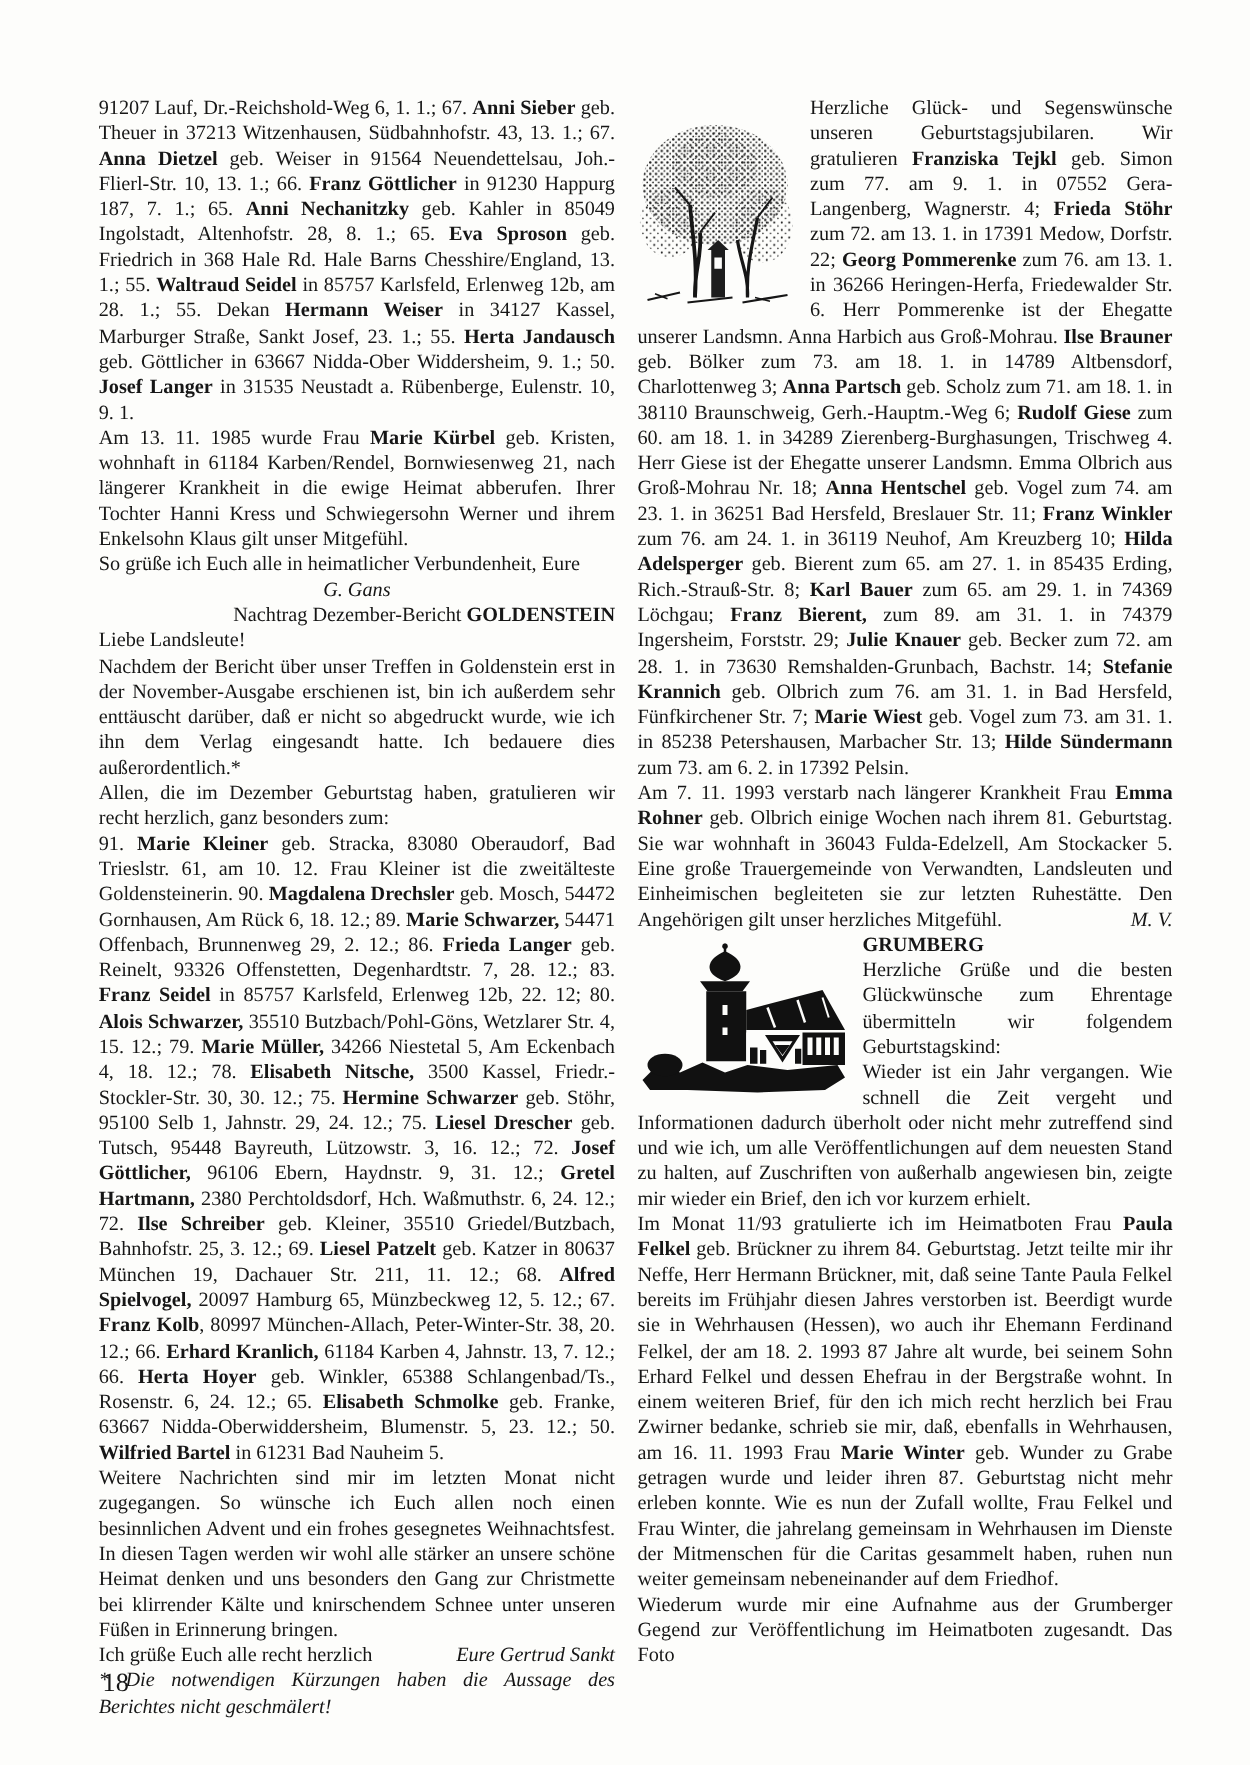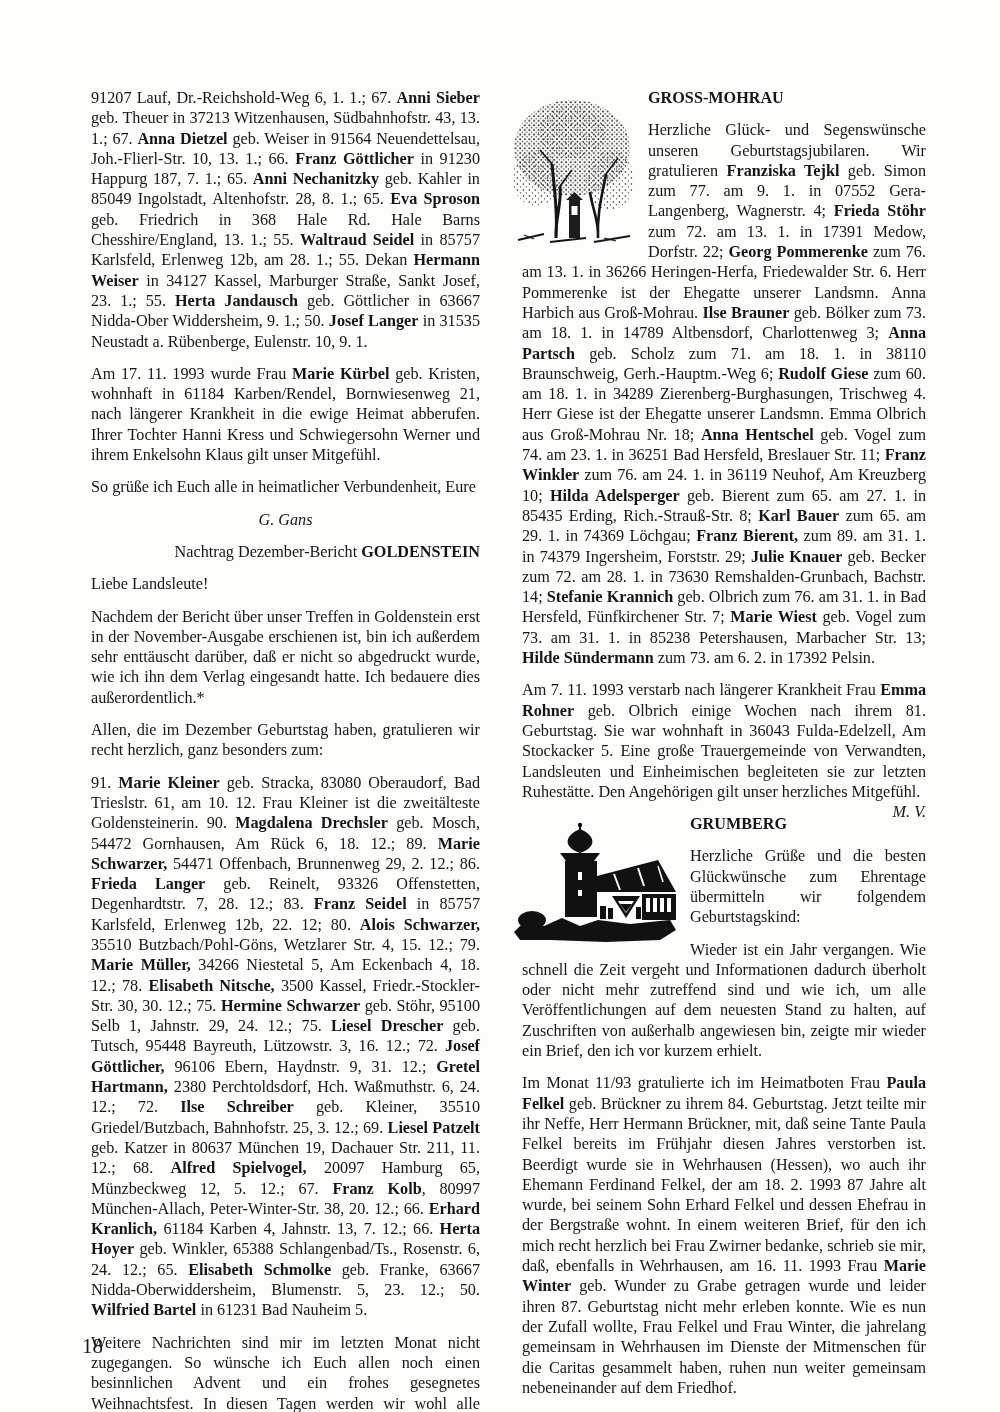--- a/index.html
+++ b/index.html
@@ -9,21 +9,21 @@
     background:#fdfdfb;color:#161616;
     font-family:"Liberation Serif","DejaVu Serif",serif;
   }
   .col{
     position:absolute;top:76px;
     font-size:16.2px;line-height:20.3px;
     text-align:justify;
   }
   #left-col{left:79px;width:413px;}
   #right-col{left:510px;width:428px;}
-  .col p{margin:12px;padding:0;}
+  .col p{margin:0;padding:0;}
   .b{font-weight:bold;}
   .i{font-style:italic;}
   .heading-center{text-align:right;}
   .heading-left{text-align:left;}
   .sig-right{text-align:center;font-style:italic;}
   .footnote{font-style:italic;}
   .gap-small{margin-top:6px;}
   .gap-medium{margin-top:12px;}
   .gap-large{margin-top:22px;}
   .gap-xlarge{margin-top:28px;}
@@ -35,21 +35,21 @@
   #page-number{
     position:absolute;left:82px;top:1334px;
     font-size:21px;
   }
 </style>
 </head>
 <body>
 
 <div id="left-col" class="col">
     <p class=""><span>91207 Lauf, Dr.-Reichshold-Weg 6, 1. 1.; 67. </span><span class="b">Anni Sieber</span><span> geb. Theuer in 37213 Witzenhausen, Südbahnhofstr. 43, 13. 1.; 67. </span><span class="b">Anna Dietzel</span><span> geb. Weiser in 91564 Neuendettelsau, Joh.-Flierl-Str. 10, 13. 1.; 66. </span><span class="b">Franz Göttlicher</span><span> in 91230 Happurg 187, 7. 1.; 65. </span><span class="b">Anni Nechanitzky</span><span> geb. Kahler in 85049 Ingolstadt, Altenhofstr. 28, 8. 1.; 65. </span><span class="b">Eva Sproson</span><span> geb. Friedrich in 368 Hale Rd. Hale Barns Chesshire/England, 13. 1.;  55. </span><span class="b">Waltraud Seidel</span><span> in 85757 Karlsfeld, Erlenweg 12b, am 28. 1.; 55. Dekan </span><span class="b">Hermann Weiser</span><span> in 34127 Kassel, Marburger Straße, Sankt Josef, 23. 1.; 55. </span><span class="b">Herta Jandausch</span><span> geb. Göttlicher in 63667 Nidda-Ober Widdersheim, 9. 1.; 50. </span><span class="b">Josef Langer</span><span> in 31535 Neustadt a. Rübenberge, Eulenstr. 10, 9. 1.</span></p>
-    <p class=" gap-large"><span>Am 17. 11. 1993 wurde Frau </span><span class="b">Marie Kürbel</span><span> geb. Kristen, wohnhaft in 61184 Karben/Rendel, Bornwiesenweg 21, nach längerer Krankheit  in die ewige Heimat abberufen. Ihrer Tochter Hanni Kress und Schwiegersohn Werner und ihrem Enkelsohn Klaus gilt unser Mitgefühl.</span></p>
+    <p class=" gap-large"><span>Am 13. 11. 1985 wurde Frau </span><span class="b">Marie Kürbel</span><span> geb. Kristen, wohnhaft in 61184 Karben/Rendel, Bornwiesenweg 21, nach längerer Krankheit  in die ewige Heimat abberufen. Ihrer Tochter Hanni Kress und Schwiegersohn Werner und ihrem Enkelsohn Klaus gilt unser Mitgefühl.</span></p>
     <p class=""><span>So grüße ich Euch alle in heimatlicher Verbundenheit, Eure</span></p>
     <p class="sig-right"><span class="i">G. Gans</span></p>
     <p class="heading-center gap-small"><span>Nachtrag Dezember-Bericht </span><span class="b">GOLDENSTEIN</span></p>
     <p class=""><span>Liebe Landsleute!</span></p>
     <p class=""><span>Nachdem der Bericht über unser Treffen in Goldenstein erst in der November-Ausgabe erschienen ist, bin ich außerdem sehr enttäuscht darüber, daß er nicht so abgedruckt wurde, wie ich ihn dem Verlag eingesandt hatte. Ich bedauere dies außerordentlich.*</span></p>
     <p class=""><span>Allen, die im Dezember Geburtstag haben, gratulieren wir recht herzlich, ganz besonders zum:</span></p>
     <p class=""><span>91. </span><span class="b">Marie Kleiner</span><span> geb. Stracka, 83080 Oberaudorf, Bad Trieslstr. 61, am 10. 12. Frau Kleiner ist die zweitälteste Goldensteinerin. 90. </span><span class="b">Magdalena Drechsler</span><span> geb. Mosch, 54472 Gornhausen, Am Rück 6, 18. 12.; 89. </span><span class="b">Marie Schwarzer,</span><span> 54471 Offenbach, Brunnenweg 29, 2. 12.; 86. </span><span class="b">Frieda Langer</span><span> geb. Reinelt, 93326 Offenstetten, Degenhardtstr. 7, 28. 12.; 83. </span><span class="b">Franz Seidel</span><span> in 85757 Karlsfeld, Erlenweg 12b, 22. 12; 80. </span><span class="b">Alois Schwarzer,</span><span> 35510 Butzbach/Pohl-Göns, Wetzlarer Str. 4, 15. 12.; 79. </span><span class="b">Marie Müller,</span><span> 34266 Niestetal 5, Am Eckenbach 4, 18. 12.; 78. </span><span class="b">Elisabeth Nitsche,</span><span> 3500 Kassel, Friedr.-Stockler-Str. 30, 30. 12.; 75. </span><span class="b">Hermine Schwarzer</span><span> geb. Stöhr, 95100 Selb 1, Jahnstr. 29, 24. 12.; 75. </span><span class="b">Liesel Drescher</span><span> geb. Tutsch, 95448 Bayreuth, Lützowstr. 3, 16. 12.; 72. </span><span class="b">Josef Göttlicher,</span><span> 96106 Ebern, Haydnstr. 9, 31. 12.; </span><span class="b">Gretel Hartmann,</span><span> 2380 Perchtoldsdorf, Hch. Waßmuthstr. 6, 24. 12.; 72. </span><span class="b">Ilse Schreiber</span><span> geb. Kleiner, 35510 Griedel/Butzbach, Bahnhofstr. 25, 3. 12.; 69. </span><span class="b">Liesel Patzelt</span><span> geb. Katzer in 80637 München 19, Dachauer Str. 211, 11. 12.; 68. </span><span class="b">Alfred Spielvogel,</span><span> 20097 Hamburg 65, Münzbeckweg 12, 5. 12.; 67. </span><span class="b">Franz Kolb</span><span>, 80997 München-Allach, Peter-Winter-Str. 38, 20. 12.; 66. </span><span class="b">Erhard Kranlich,</span><span> 61184 Karben 4, Jahnstr. 13, 7. 12.; 66. </span><span class="b">Herta Hoyer</span><span> geb. Winkler, 65388 Schlangenbad/Ts., Rosenstr. 6, 24. 12.; 65. </span><span class="b">Elisabeth Schmolke</span><span> geb. Franke, 63667 Nidda-Oberwiddersheim, Blumenstr. 5, 23. 12.; 50. </span><span class="b">Wilfried Bartel</span><span> in 61231 Bad Nauheim 5.</span></p>
     <p class=""><span>Weitere Nachrichten sind mir im letzten Monat nicht zugegangen. So wünsche ich Euch allen noch einen besinnlichen Advent und ein frohes gesegnetes Weihnachtsfest. In diesen Tagen werden wir wohl alle stärker an unsere schöne Heimat denken und uns besonders den Gang zur Christmette bei klirrender Kälte und knirschendem Schnee unter unseren Füßen in Erinnerung bringen.</span></p>
     <p class=""><span>Ich grüße Euch alle recht herzlich</span><span class="sig">Eure Gertrud Sankt</span></p>
     <p class="footnote gap-xlarge"><span>*  Die notwendigen Kürzungen haben die Aussage des Berichtes nicht geschmälert!</span></p>
@@ -74,21 +74,20 @@
         <path d="M46,146 C48,118 44,96 42,72 M46,146 C45,126 52,112 50,94" stroke="#161616" stroke-width="3" fill="none"></path>
         <path d="M88,146 C87,120 92,104 96,82 M88,146 C89,128 82,116 80,100" stroke="#161616" stroke-width="2.6" fill="none"></path>
         <path d="M42,72 L30,58 M50,94 L62,78 M96,82 L108,66" stroke="#161616" stroke-width="1.6"></path>
         <rect x="59" y="108" width="11" height="38" fill="#1d1d1d"></rect>
         <rect x="61.5" y="114" width="6" height="9" fill="#fdfdfb"></rect>
         <polygon points="56,108 73,108 64.5,100" fill="#1d1d1d"></polygon>
         <path d="M8,148 L34,142 M40,150 L76,146 M84,150 L120,144" stroke="#161616" stroke-width="1.8"></path>
         <path d="M14,143 L24,147 M94,146 L106,149" stroke="#161616" stroke-width="1.2"></path>
       </svg>
     </div>
-    <p class="heading-left"><span class="b">GROSS-MOHRAU</span></p>
     <p class=""><span>Herzliche Glück- und Segenswünsche unseren Geburtstagsjubilaren. Wir gratulieren </span><span class="b">Franziska Tejkl</span><span> geb. Simon zum 77. am 9. 1. in 07552 Gera-Langenberg, Wagnerstr. 4;  </span><span class="b">Frieda Stöhr</span><span> zum 72. am 13. 1. in 17391 Medow, Dorfstr. 22;  </span><span class="b">Georg Pommerenke</span><span> zum 76. am 13. 1. in 36266 Heringen-Herfa, Friedewalder Str. 6. Herr Pommerenke ist der Ehegatte unserer Landsmn. Anna Harbich aus Groß-Mohrau. </span><span class="b">Ilse Brauner</span><span> geb. Bölker zum 73. am 18. 1. in 14789 Altbensdorf, Charlottenweg 3; </span><span class="b">Anna Partsch</span><span> geb. Scholz zum 71. am 18. 1. in 38110 Braunschweig, Gerh.-Hauptm.-Weg 6; </span><span class="b">Rudolf Giese</span><span> zum 60. am 18. 1. in 34289 Zierenberg-Burghasungen, Trischweg 4. Herr Giese ist der Ehegatte unserer Landsmn. Emma Olbrich aus Groß-Mohrau Nr. 18; </span><span class="b">Anna Hentschel</span><span> geb. Vogel zum 74. am 23. 1. in 36251 Bad Hersfeld, Breslauer Str. 11; </span><span class="b">Franz Winkler</span><span> zum 76. am 24. 1. in 36119 Neuhof, Am Kreuzberg 10; </span><span class="b">Hilda Adelsperger</span><span> geb. Bierent zum 65. am 27. 1. in 85435 Erding, Rich.-Strauß-Str. 8; </span><span class="b">Karl Bauer</span><span> zum 65. am 29. 1. in 74369 Löchgau; </span><span class="b">Franz Bierent,</span><span> zum 89. am 31. 1. in 74379 Ingersheim, Forststr. 29; </span><span class="b">Julie Knauer</span><span> geb. Becker zum 72. am 28. 1. in 73630 Remshalden-Grunbach, Bachstr. 14; </span><span class="b">Stefanie Krannich</span><span> geb. Olbrich zum 76. am 31. 1. in Bad Hersfeld, Fünfkirchener Str. 7; </span><span class="b">Marie Wiest</span><span> geb. Vogel zum 73. am 31. 1. in 85238 Petershausen, Marbacher Str. 13; </span><span class="b">Hilde Sündermann</span><span> zum 73. am 6. 2. in 17392 Pelsin.</span></p>
     <p class=" gap-medium"><span>Am 7. 11. 1993 verstarb nach längerer Krankheit Frau </span><span class="b">Emma Rohner</span><span> geb. Olbrich einige Wochen nach ihrem 81. Geburtstag. Sie war wohnhaft in 36043 Fulda-Edelzell, Am Stockacker 5. Eine große Trauergemeinde von Verwandten, Landsleuten und Einheimischen begleiteten sie zur letzten Ruhestätte. Den Angehörigen gilt unser herzliches Mitgefühl.</span><span class="sig">M. V.</span></p>
     <div class="figure church-illustration gap-xlarge">
       <svg viewBox="0 0 168 126" xmlns="http://www.w3.org/2000/svg">
         <line x1="70" y1="3" x2="70" y2="16" stroke="#111" stroke-width="2"></line>
         <circle cx="70" cy="5" r="2.2" fill="#111"></circle>
         <path d="M70,9 C85,15 88,27 70,33 C52,27 55,15 70,9 Z" fill="#111"></path>
         <polygon points="50,33 90,33 84,41 56,41" fill="#111"></polygon>
         <rect x="55" y="41" width="32" height="56" fill="#111"></rect>
         <rect x="68" y="52" width="4" height="8" fill="#fdfdfb"></rect>

